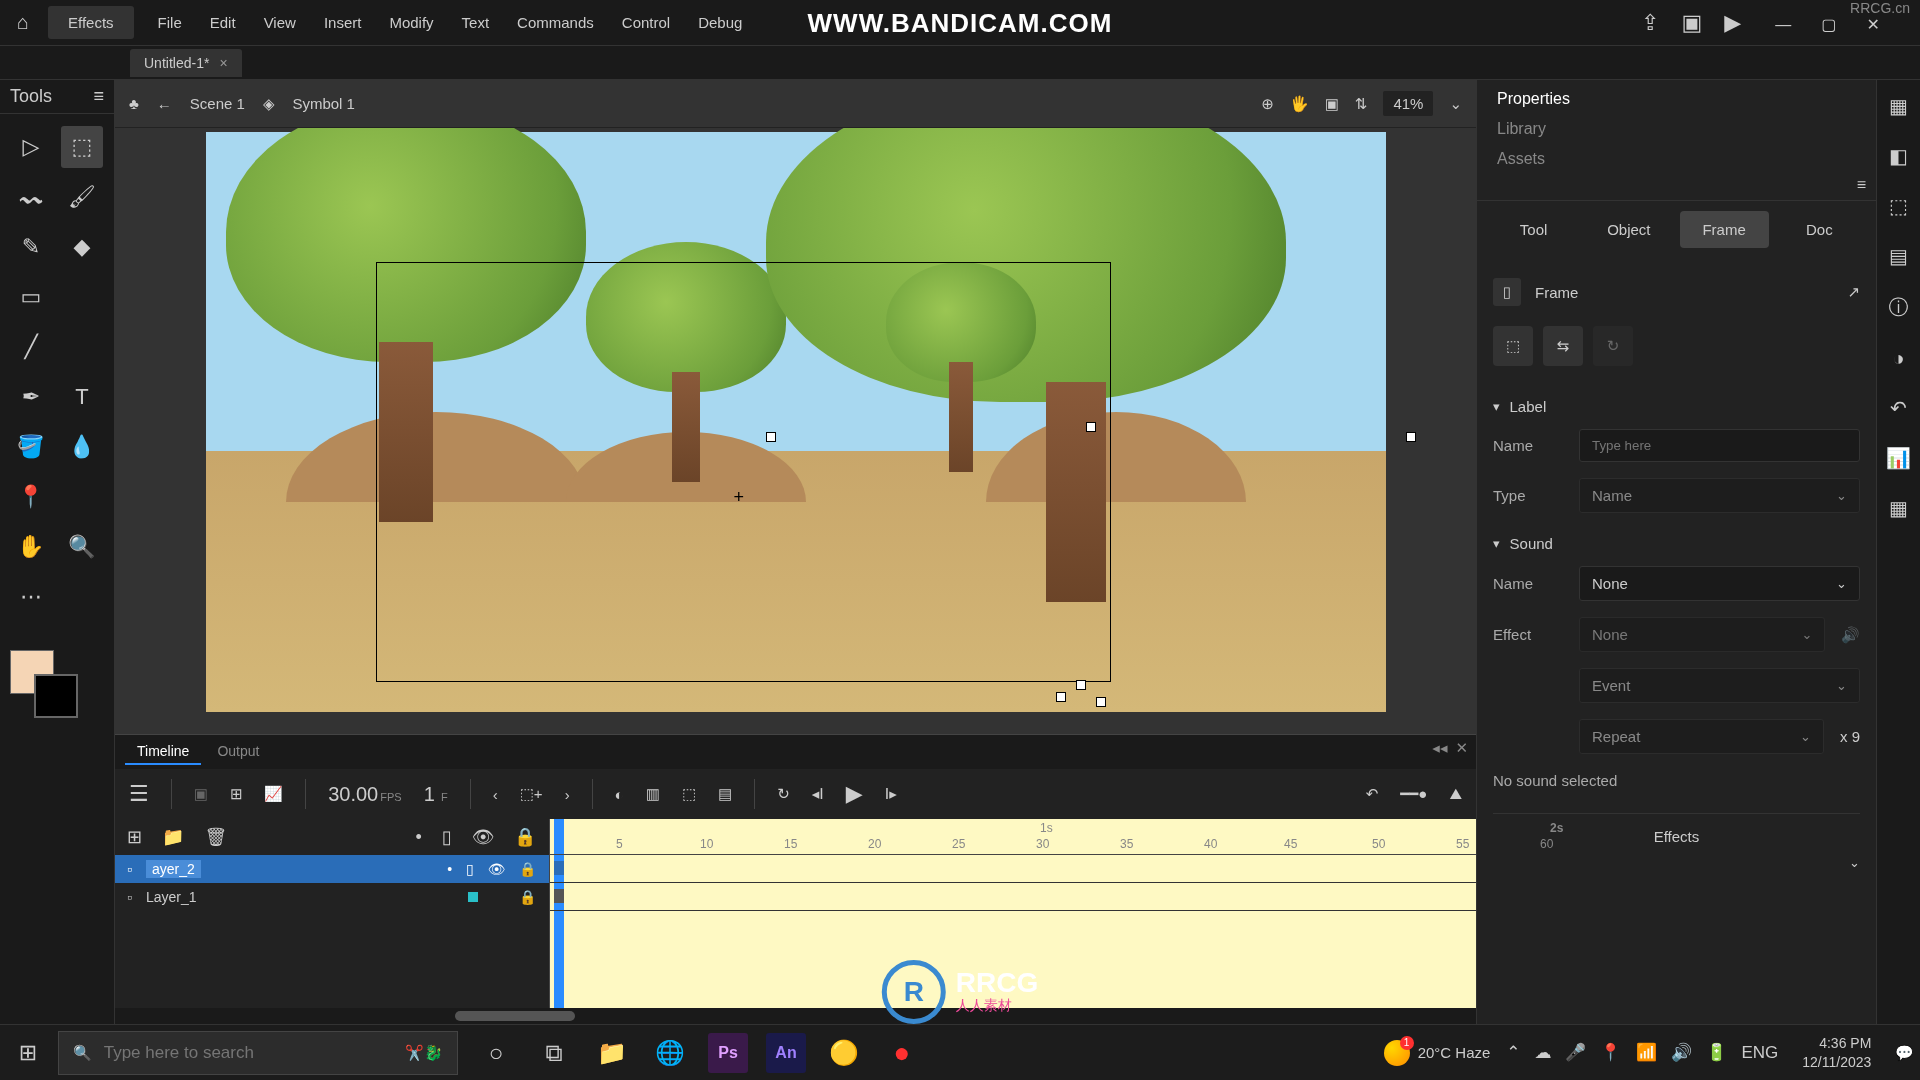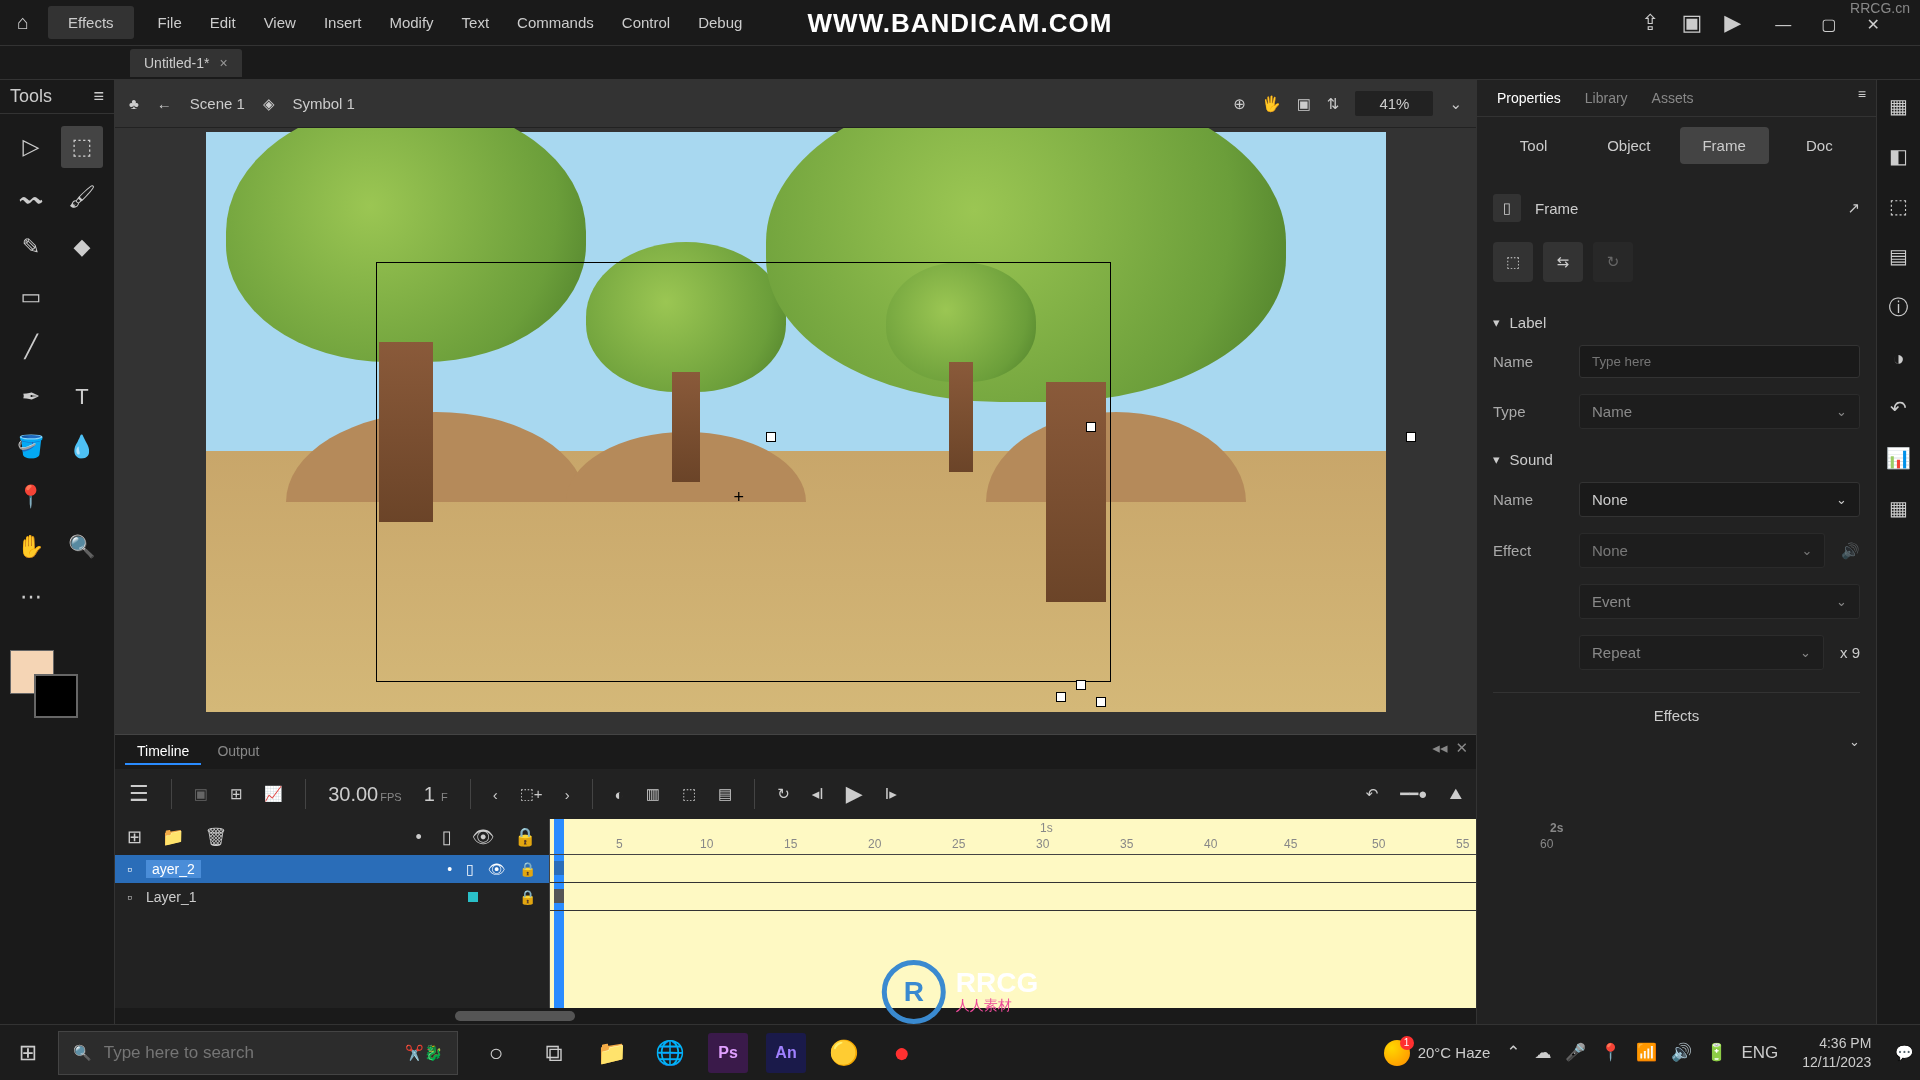--- a/index.html
+++ b/index.html
@@ -35,21 +35,21 @@
 .tool-single { grid-column: 1 / span 2; justify-self: start; }
 .swatches { padding: 20px 10px; }
 .swatch-fill { width: 44px; height: 44px; background: #f5d5b5; border: 1px solid #666; position: relative; }
 .swatch-stroke { width: 44px; height: 44px; background: #000; border: 2px solid #666; position: relative; top: -20px; left: 24px; }
 
 
 .stage-col { flex: 1; display: flex; flex-direction: column; background: #333; }
 .scene-bar { height: 48px; background: #333; display: flex; align-items: center; padding: 0 14px; gap: 18px; border-bottom: 1px solid #222; }
 .scene-bar .crumb { display: flex; align-items: center; gap: 8px; }
 .scene-bar-right { margin-left: auto; display: flex; align-items: center; gap: 16px; }
-.zoom-box { background: #222; padding: 4px 24px; border-radius: 2px; }
+.zoom-box { background: #222; padding: 4px 10px; border-radius: 2px; }
 .canvas-wrap { flex: 1; background: #333; display: flex; align-items: flex-start; justify-content: center; overflow: hidden; position: relative; }
 .canvas-placeholder { width: 1180px; height: 580px; background: linear-gradient(#a8d8f0 0%, #a8d8f0 55%, #c8a66a 55%, #d4b878 100%); margin-top: 4px; position: relative; border: none; }
 .stage-rect { position: absolute; border: 1px solid #000; width: 735px; height: 420px; top: 130px; left: 170px; }
 .tree { position: absolute; }
 .tree .crown { width: 280px; height: 200px; background: radial-gradient(circle at 40% 40%, #9bc653, #6b9e3a 70%, #4a7a28); border-radius: 50% 50% 45% 45%; }
 .tree .trunk { width: 40px; height: 140px; background: linear-gradient(#8a5a3a, #6b4428); margin: -20px auto 0; }
 .hill { position: absolute; bottom: 210px; width: 300px; height: 90px; background: #b58a5a; border-radius: 50% 50% 0 0 / 100% 100% 0 0; }
 .handle { position: absolute; width: 10px; height: 10px; background: #fff; border: 1px solid #000; }
 
 .timeline { height: 290px; background: #222; border-top: 1px solid #444; display: flex; flex-direction: column; }
@@ -74,21 +74,21 @@
 .ruler-mark { position: absolute; font-size: 12px; color: #888; top: 18px; }
 .playhead-label { position: absolute; top: 2px; left: -6px; font-size: 12px; color: #888; }
 .frame-row { height: 28px; border-bottom: 1px solid #333; position: relative; }
 .frame-cell { position: absolute; top: 6px; width: 10px; height: 14px; }
 .playhead { position: absolute; top: 0; bottom: 0; width: 10px; background: #2a8cff; left: 4px; }
 .tl-scroll { height: 16px; background: #1a1a1a; position: relative; }
 .tl-scroll-thumb { position: absolute; left: 340px; width: 120px; height: 10px; top: 3px; background: #555; border-radius: 5px; }
 
 
 .props { width: 400px; background: #222; border-left: 1px solid #333; display: flex; flex-direction: column; }
-.props-tabs { display: flex; padding: 6px 10px; gap: 4px; font-size: 14px; border-bottom: 1px solid #333; }
+.props-tabs { display: flex; padding: 6px 10px; gap: 4px; font-size: 16px; border-bottom: 1px solid #333; flex-direction: column; }
 .props-tab { padding: 4px 10px; color: #888; }
 .props-tab.active { color: #fff; }
 .props-subtabs { display: flex; padding: 10px 12px; gap: 6px; }
 .props-subtab { flex: 1; text-align: center; padding: 10px 4px; border-radius: 4px; color: #ccc; }
 .props-subtab.active { background: #444; }
 .props-body { padding: 10px 16px; overflow-y: auto; flex: 1; }
 .props-row { display: flex; align-items: center; gap: 14px; padding: 10px 0; }
 .props-icon { width: 28px; height: 28px; background: #333; display: flex; align-items: center; justify-content: center; border-radius: 3px; }
 .props-section { padding: 14px 0 6px; display: flex; align-items: center; gap: 10px; }
 .chev { font-size: 13px; }
@@ -410,20 +410,21 @@
         </div>
       </div>
       <div class="prop-field">
         <span class="prop-label"></span>
         <div class="prop-select" style="opacity:.6;">
           <span>Repeat</span>
             <span class="chev">⌄</span>
         </div>
         <span>x 9</span>
       </div>
+      <div style="padding:10px 0; color:#aaa;">No sound selected</div>
       <div class="props-section" style="border-top:1px solid #333; margin-top:14px;flex-direction:column;">
         <span>Effects</span>
         <span style="margin-left:auto;" class="chev">⌄</span>
       </div>
     </div>
   </div>
 
   <div class="rail">
     <span>▦</span>
     <span>◧</span>

